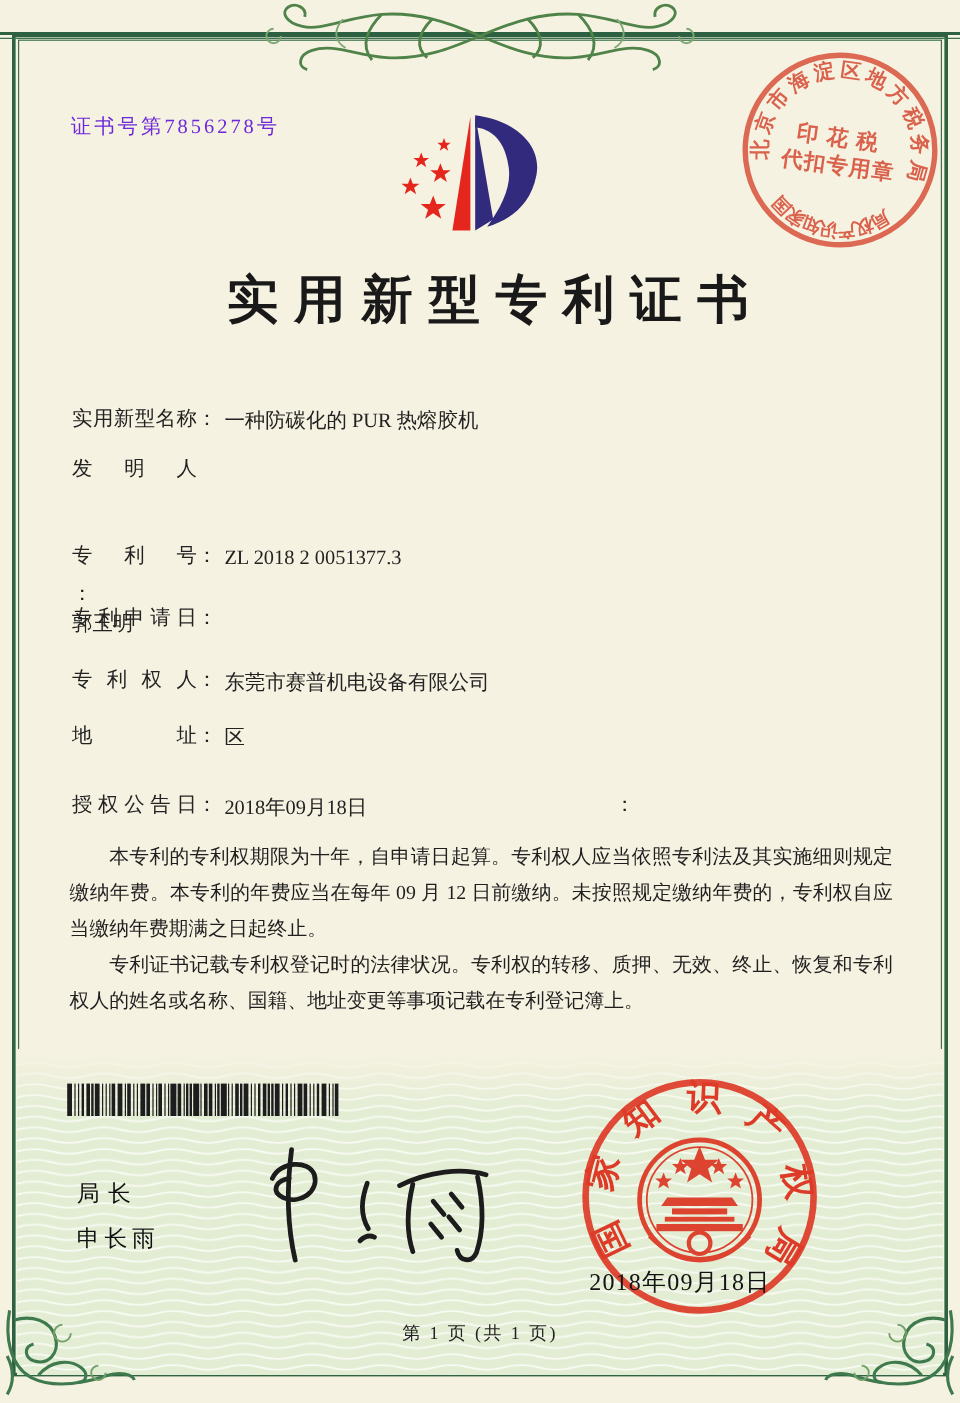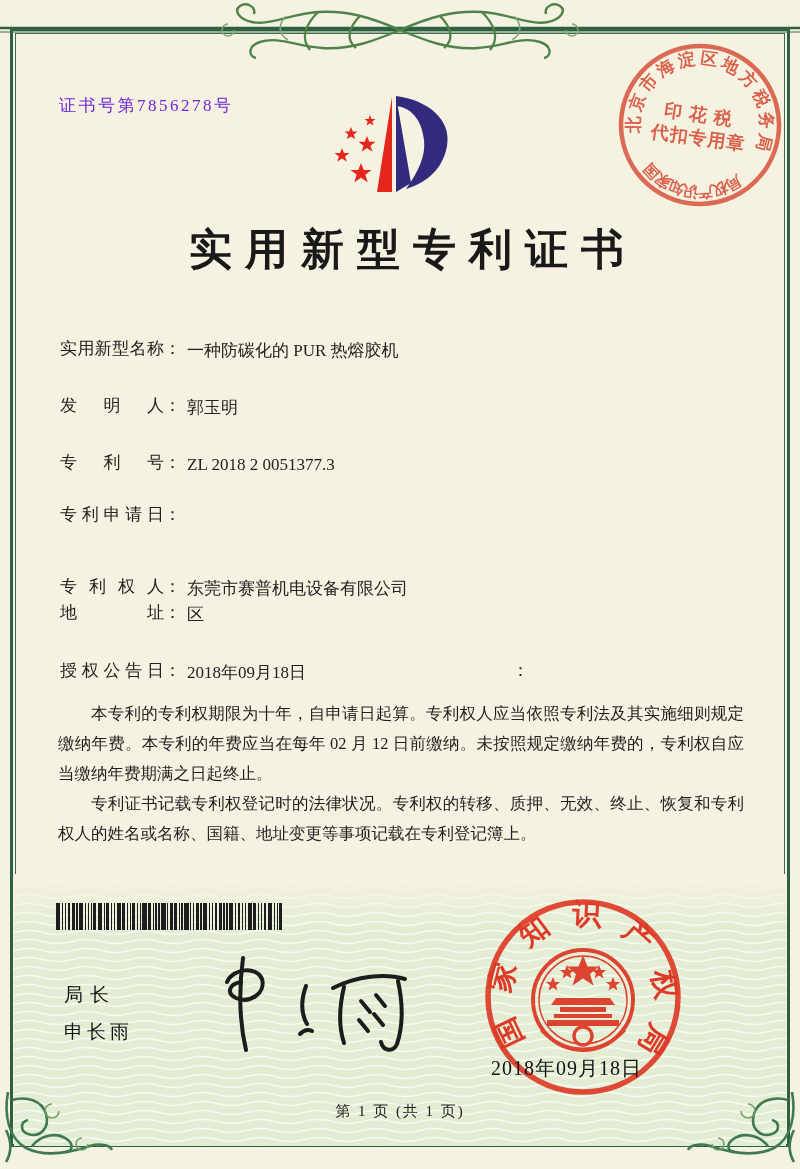--- a/index.html
+++ b/index.html
@@ -103,35 +103,35 @@
   </g>
 </svg>
 
 <div class="abs title">实用新型专利证书</div>
 
 <div class="field-row" style="top:337px;">
   <span class="flabel">实用新型名称</span>
     <span class="fcolon">：</span>
   <div class="fvalue">一种防碳化的 PUR 热熔胶机</div>
 </div>
-<div class="field-row" style="top:394px;">
+<div class="field-row" style="top:379px;flex-direction:column;">
   <span class="flabel">发明人</span>
     <span class="fcolon">：</span>
   <div class="fvalue">郭玉明</div>
 </div>
 <div class="field-row" style="top:451px;">
   <span class="flabel">专利号</span>
     <span class="fcolon">：</span>
   <div class="fvalue">ZL 2018 2 0051377.3</div>
 </div>
 <div class="field-row" style="top:503px;align-items:flex-end;">
   <span class="flabel">专利申请日</span>
     <span class="fcolon">：</span>
 </div>
-<div class="field-row" style="top:575px;">
+<div class="field-row" style="top:555px;">
   <span class="flabel">专利权人</span>
     <span class="fcolon">：</span>
   <div class="fvalue">东莞市赛普机电设备有限公司</div>
 </div>
 <div class="field-row" style="top:601px;">
   <span class="flabel">地址</span>
     <span class="fcolon">：</span>
   <div class="fvalue">
     <div>区</div>
   </div>
@@ -139,21 +139,21 @@
 <div class="field-row" style="top:659px;">
   <span class="flabel">授权公告日</span>
     <span class="fcolon">：</span>
   <div class="fvalue">2018年09月18日</div>
   <div class="field-right">
       <span class="fcolon">：</span>
   </div>
 </div>
 
 <div class="abs paras">
-  <p>本专利的专利权期限为十年，自申请日起算。专利权人应当依照专利法及其实施细则规定缴纳年费。本专利的年费应当在每年 02 月 12 日前缴纳。未按照规定缴纳年费的，专利权自应当缴纳年费期满之日起终止。</p>
+  <p>本专利的专利权期限为十年，自申请日起算。专利权人应当依照专利法及其实施细则规定缴纳年费。本专利的年费应当在每年 09 月 12 日前缴纳。未按照规定缴纳年费的，专利权自应当缴纳年费期满之日起终止。</p>
   <p>专利证书记载专利权登记时的法律状况。专利权的转移、质押、无效、终止、恢复和专利权人的姓名或名称、国籍、地址变更等事项记载在专利登记簿上。</p>
 </div>
 
 <div class="abs barcode" id="barcode">
     <div style="width: 4.35px; margin-right: 1.45px;"></div>
     <div style="width: 1.45px; margin-right: 1.45px;"></div>
     <div style="width: 1.45px; margin-right: 1.45px;"></div>
     <div style="width: 2.9px; margin-right: 1.45px;"></div>
     <div style="width: 2.9px; margin-right: 1.45px;"></div>
     <div style="width: 1.45px; margin-right: 1.45px;"></div>

